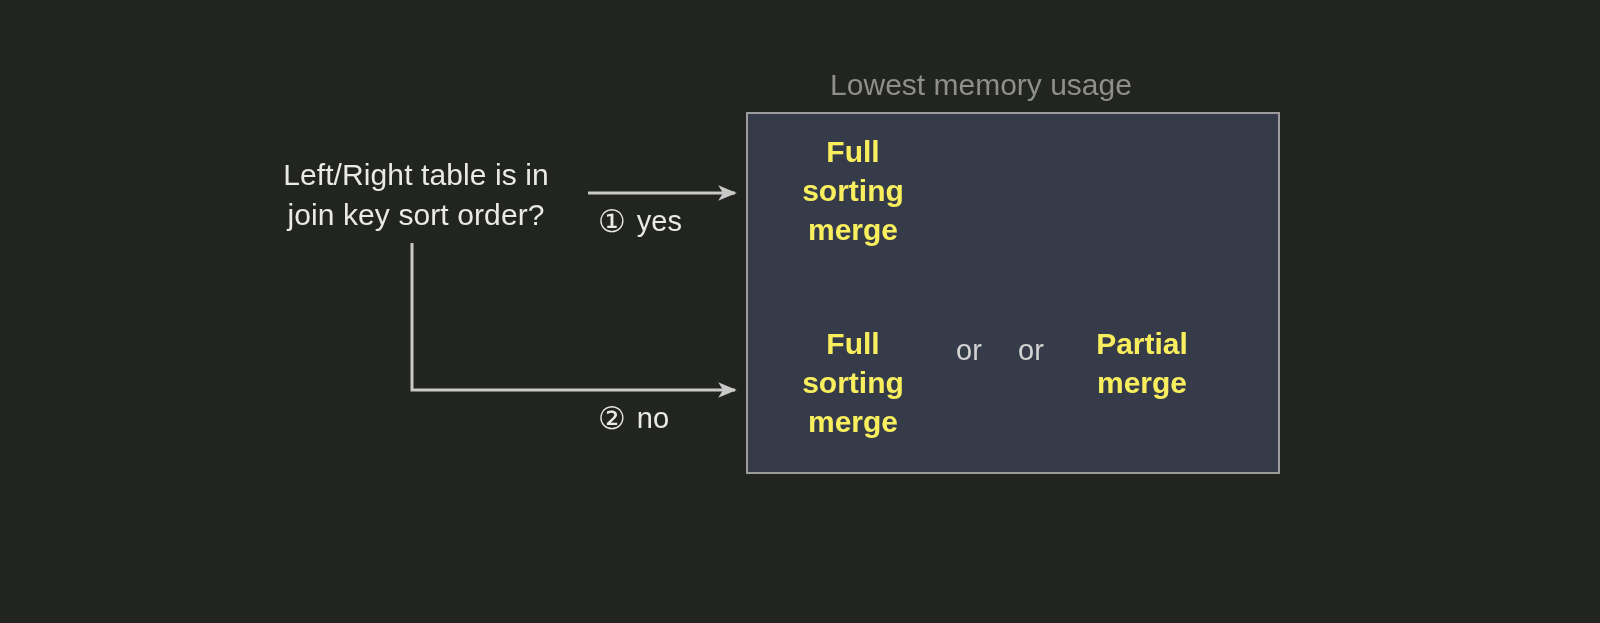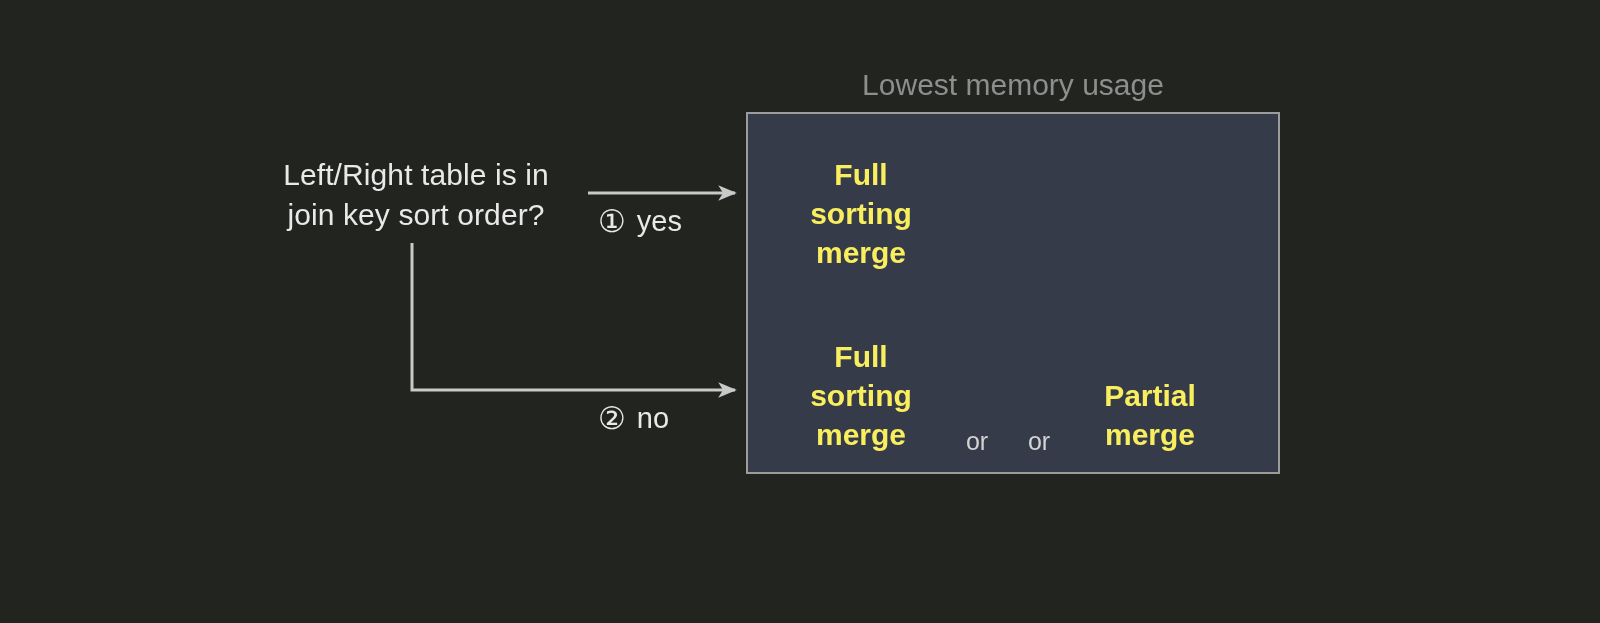--- a/index.html
+++ b/index.html
@@ -60,61 +60,62 @@
   #branch-no  { left: 598px; top: 403px; }
 
   
   .memory-caption {
     position: absolute;
     color: #8e8e8e;
     font-size: 30px;
     line-height: 1;
     width: 534px;
     text-align: center;
-    left: 746px;
+    left: 714px;
   }
   #caption-top    { top: 70px; }
   #caption-bottom { top: 484px; }
 
   
   #options-box {
     position: absolute;
     left: 746px;
     top: 112px;
     width: 534px;
     height: 362px;
     background: #363b4a;
     border: 2px solid #9c9c9c;
     box-sizing: border-box;
   }
 
   .option-row {
     position: absolute;
     display: flex;
-    align-items: flex-end;
-    left: 16px;
+    align-items: flex-start;
+    left: 8px;
     width: 100%;
   }
   #row-top    { top: 18px;  height: 140px; }
   #row-bottom { top: 210px; height: 130px; }
 
   .opt {
     color: #f9ef5e;
     font-weight: bold;
     font-size: 30px;
     line-height: 1.3;
     text-align: center;
     white-space: pre-line;
   }
   .sep {
     color: #d3d3d3;
-    font-size: 25px;
+    font-size: 29px;
     font-weight: normal;
     line-height: 1;
     text-align: center;
+    margin-top: 12px;
   }
 
   
   #row-top .opt { margin-left: 12px; width: 170px; }
 
   
   #opt-fsm-2   { width: 170px; margin-left: 12px; }
   #sep-1       { width: 62px; }
   #opt-grace   { width: 150px; }
   #sep-2       { width: 62px; }

